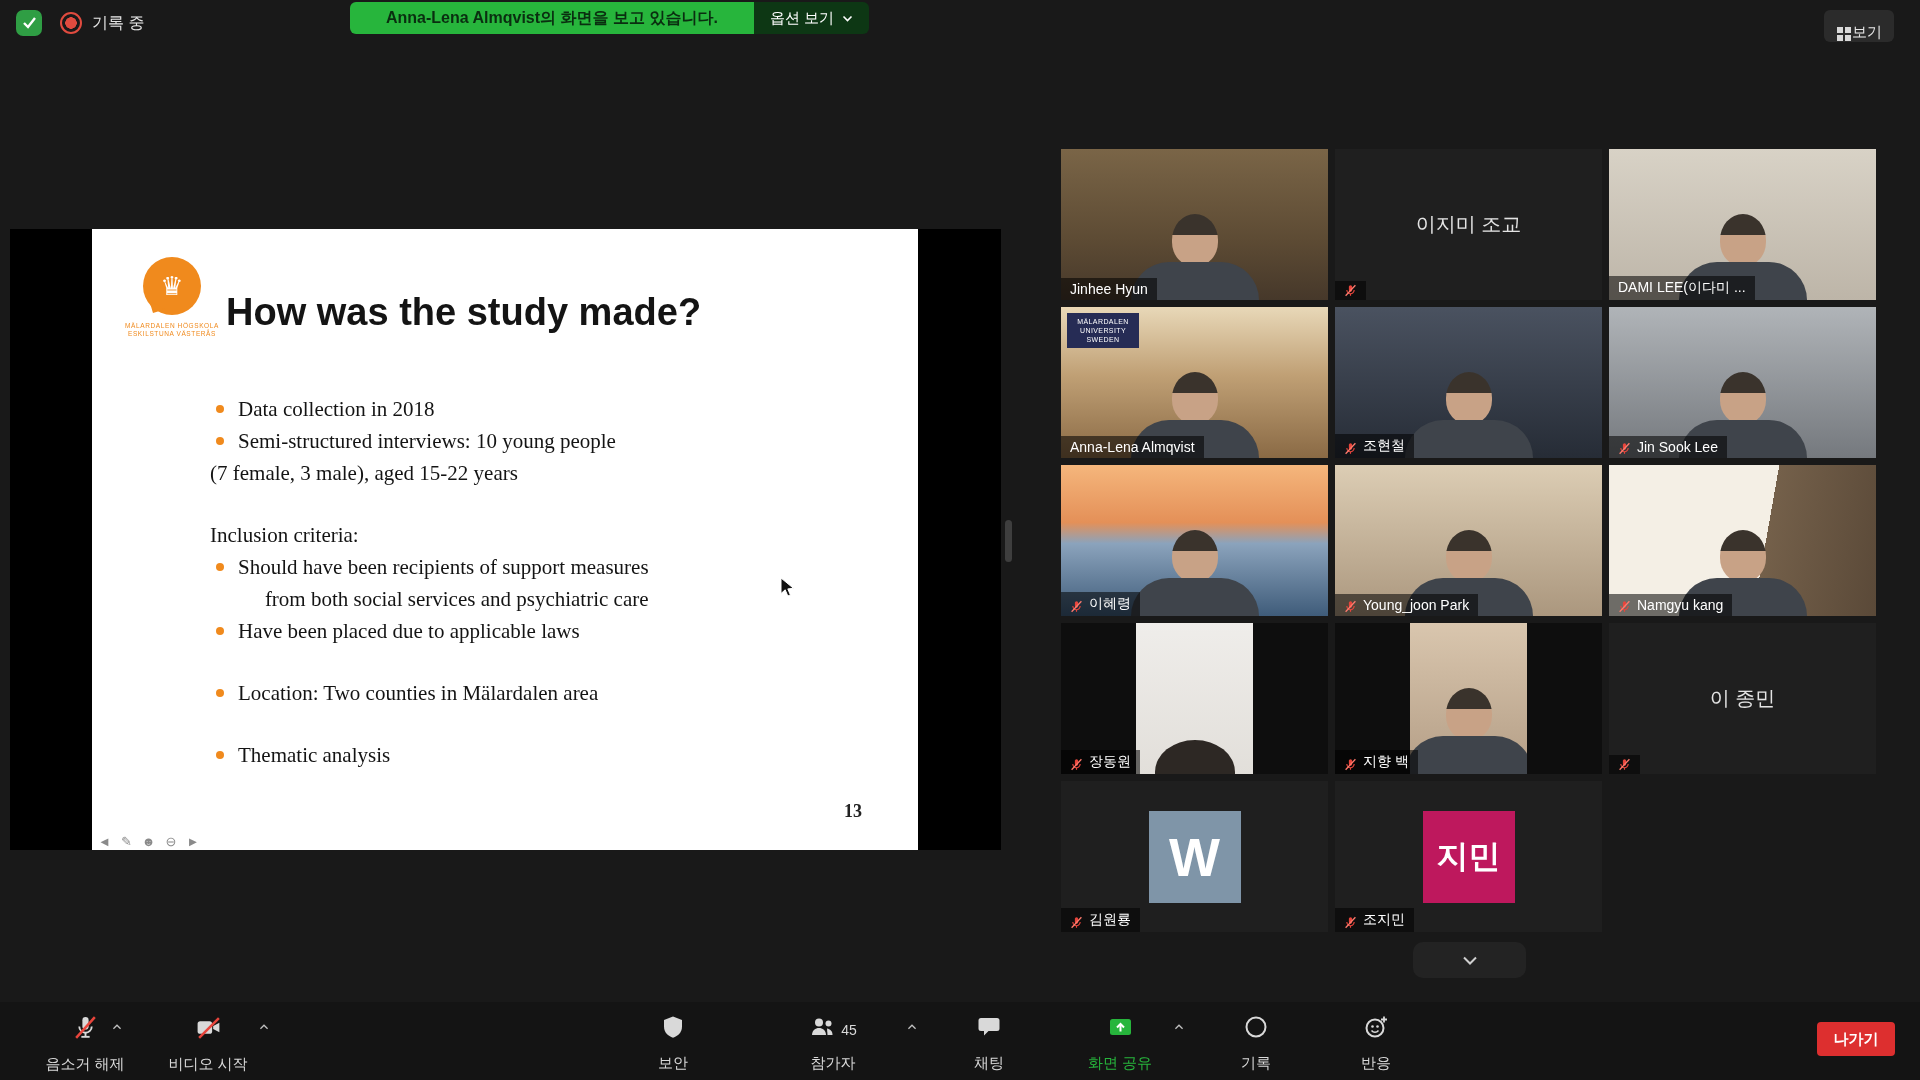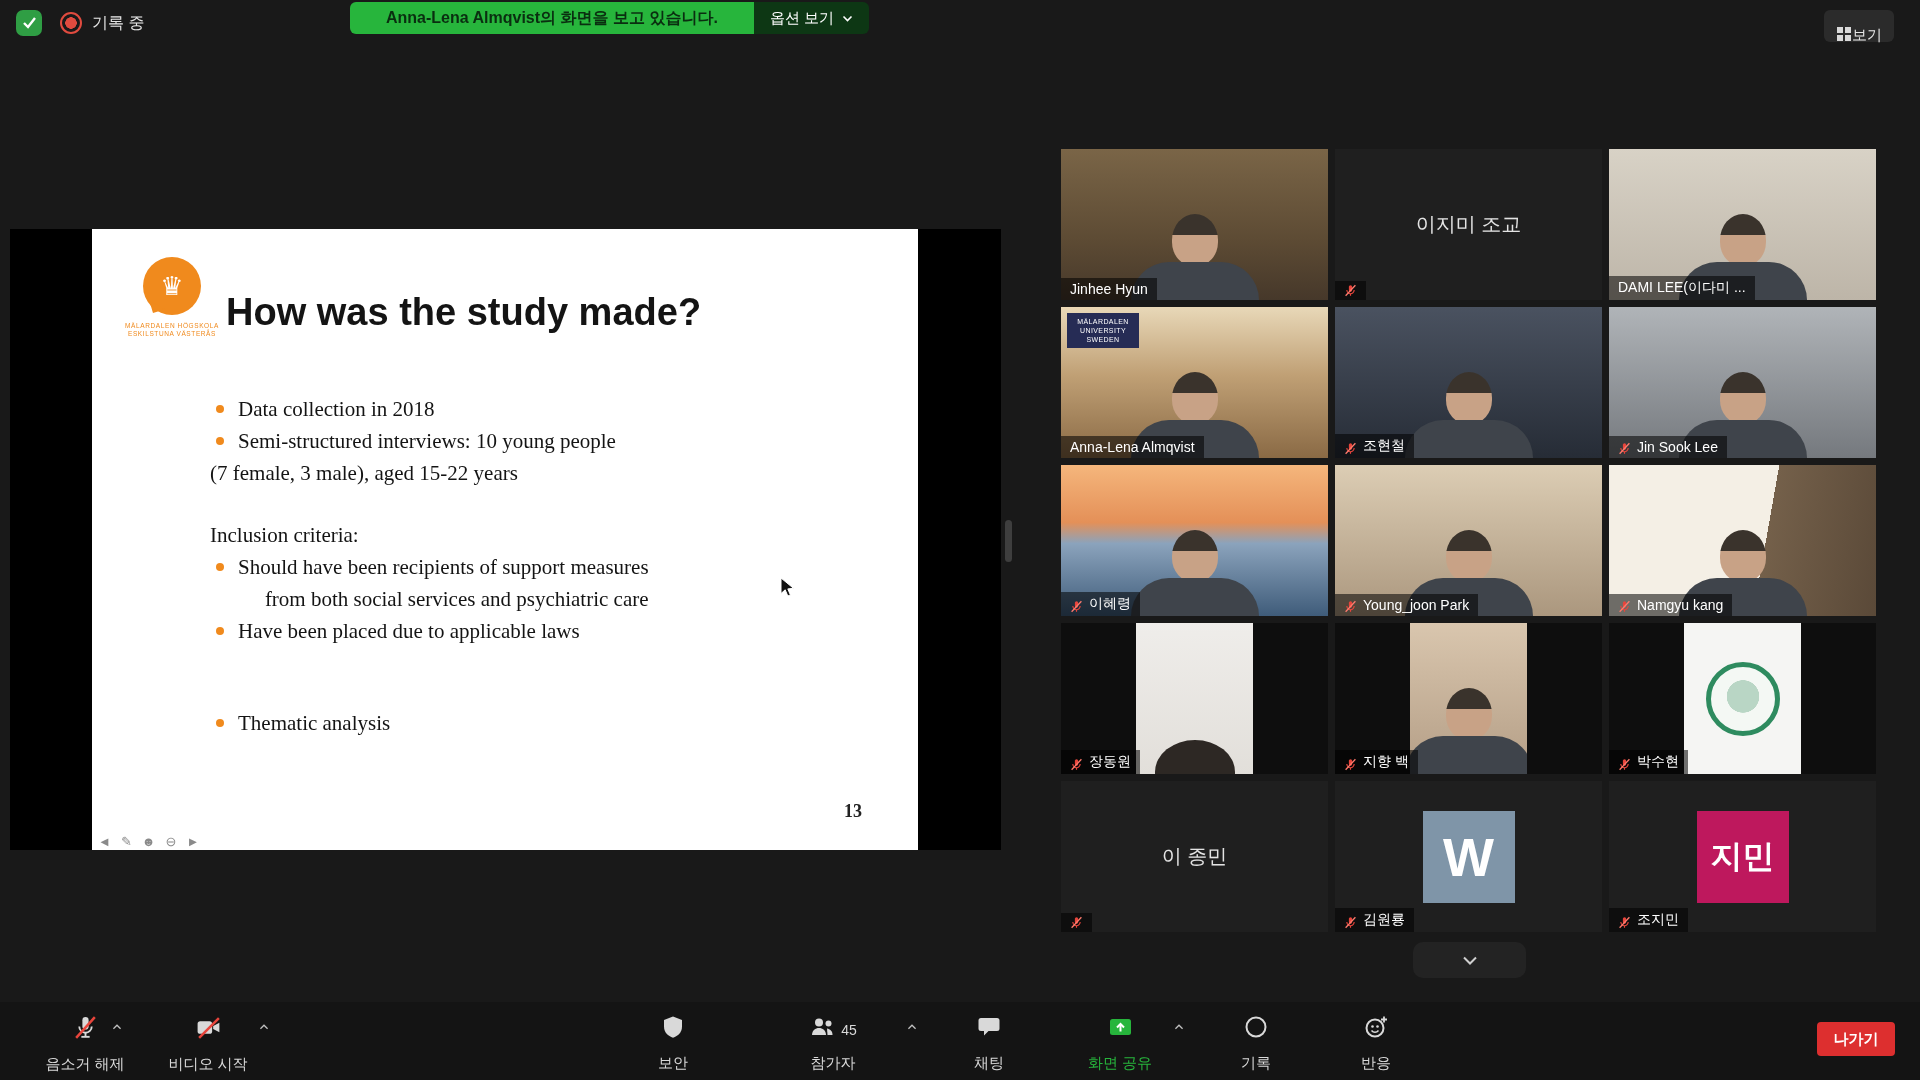--- a/index.html
+++ b/index.html
@@ -17,21 +17,21 @@
   .rec{position:absolute;left:60px;top:10px;height:26px;display:flex;align-items:center;gap:10px;
     color:#e6e6e6;font-size:16px;}
   .rec-dot{width:18px;height:18px;border-radius:50%;border:2px solid #e04b3f;
     background:radial-gradient(circle,#e04b3f 0 44%,transparent 46%);}
   .banner{position:absolute;left:350px;top:2px;height:32px;display:flex;}
   .banner-text{background:var(--green);color:#0a2e10;font-size:16px;font-weight:700;
     display:flex;align-items:center;padding:0 36px;border-radius:6px 0 0 6px;white-space:nowrap;}
   .banner-options{background:#0d3714;color:#fff;font-size:15px;display:flex;align-items:center;gap:8px;
     padding:0 16px;border:none;border-radius:0 6px 6px 0;cursor:pointer;font-family:inherit;}
   .view-btn{position:absolute;right:26px;top:10px;height:32px;background:#2b2b2b;border:none;border-radius:6px;
-    color:#e6e6e6;font-size:15px;display:flex;align-items:flex-start;padding:16px 12px;cursor:pointer;font-family:inherit;}
+    color:#e6e6e6;font-size:15px;display:flex;align-items:flex-end;padding:0 12px;cursor:pointer;font-family:inherit;}
 
   
   .stage{position:absolute;left:10px;top:229px;width:991px;height:621px;background:#000;}
   .slide{position:absolute;left:82px;top:0;width:826px;height:621px;background:#fff;}
   .logo-wrap{position:absolute;left:24px;top:28px;width:112px;text-align:center;}
   .logo-bubble{width:58px;height:58px;margin:0 auto;background:var(--accent);border-radius:50%;
     position:relative;display:flex;align-items:center;justify-content:center;color:#fff;font-size:26px;}
   .logo-bubble::after{content:"";position:absolute;left:1px;bottom:-7px;width:0;height:0;
     border:9px solid transparent;border-top-color:var(--accent);transform:rotate(28deg);}
   .logo-caption{margin-top:7px;font-size:6.5px;letter-spacing:.6px;color:var(--accent);line-height:8px;}
@@ -156,20 +156,24 @@
           <div class="line">
             <span class="dot"></span>
             <span class="txt">Should have been recipients of support measures
 from both social services and psychiatric care</span>
           </div>
           <div class="line">
             <span class="dot"></span>
             <span class="txt">Have been placed due to applicable laws</span>
           </div>
           <div class="s-gap"></div>
+          <div class="line">
+            <span class="dot"></span>
+            <span class="txt">Location: Two counties in Mälardalen area</span>
+          </div>
           <div class="s-gap"></div>
           <div class="line">
             <span class="dot"></span>
             <span class="txt">Thematic analysis</span>
           </div>
         </div>
       <div class="page-num">13</div>
       <div class="annot" style="position:absolute;left:6px;bottom:2px;">
         <span>◄</span>
         <span>✎</span>
@@ -311,34 +315,20 @@
           <div class="person"></div>
         </div>
         <div class="name-tag">
           <svg viewBox="0 0 16 16" width="13" height="13">
             <rect x="6" y="1.5" width="4" height="8" rx="2" fill="#e8453c"></rect>
             <path d="M3.5 7.5a4.5 4.5 0 0 0 9 0" fill="none" stroke="#e8453c" stroke-width="1.4"></path>
             <line x1="8" y1="12" x2="8" y2="14.5" stroke="#e8453c" stroke-width="1.4"></line>
             <line x1="2" y1="14.5" x2="14" y2="1.5" stroke="#ff7b6e" stroke-width="1.6"></line>
           </svg>
           <span>지향 백</span>
-        </div>
-      </div>
-      <div class="tile pboxed">
-        <div class="vid pbox" style="background: rgb(245, 245, 243);">
-          <div class="assoc-logo"></div>
-        </div>
-        <div class="name-tag">
-          <svg viewBox="0 0 16 16" width="13" height="13">
-            <rect x="6" y="1.5" width="4" height="8" rx="2" fill="#e8453c"></rect>
-            <path d="M3.5 7.5a4.5 4.5 0 0 0 9 0" fill="none" stroke="#e8453c" stroke-width="1.4"></path>
-            <line x1="8" y1="12" x2="8" y2="14.5" stroke="#e8453c" stroke-width="1.4"></line>
-            <line x1="2" y1="14.5" x2="14" y2="1.5" stroke="#ff7b6e" stroke-width="1.6"></line>
-          </svg>
-          <span>박수현</span>
         </div>
       </div>
       <div class="tile">
         <div class="center-name">이 종민</div>
         <div class="name-tag">
           <svg viewBox="0 0 16 16" width="13" height="13">
             <rect x="6" y="1.5" width="4" height="8" rx="2" fill="#e8453c"></rect>
             <path d="M3.5 7.5a4.5 4.5 0 0 0 9 0" fill="none" stroke="#e8453c" stroke-width="1.4"></path>
             <line x1="8" y1="12" x2="8" y2="14.5" stroke="#e8453c" stroke-width="1.4"></line>
             <line x1="2" y1="14.5" x2="14" y2="1.5" stroke="#ff7b6e" stroke-width="1.6"></line>

